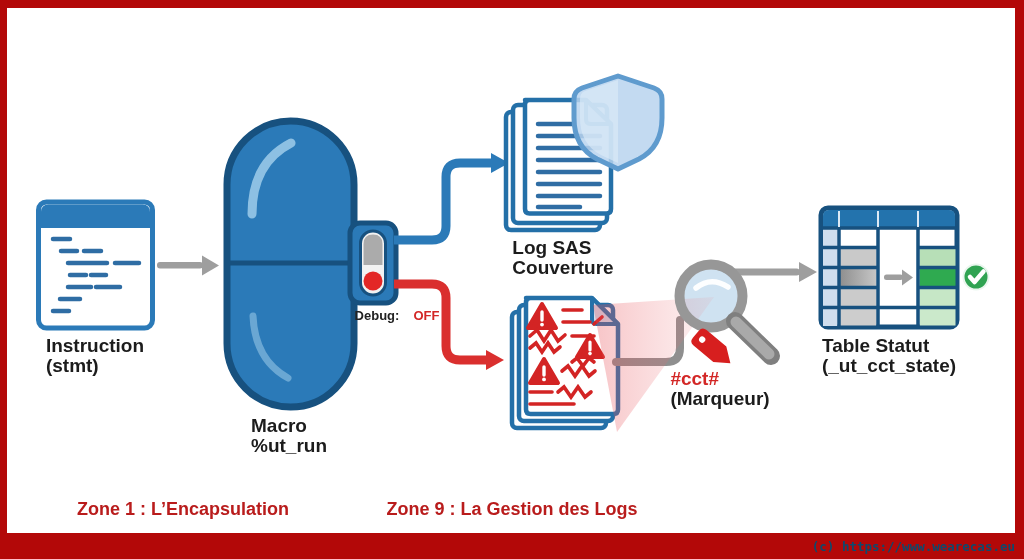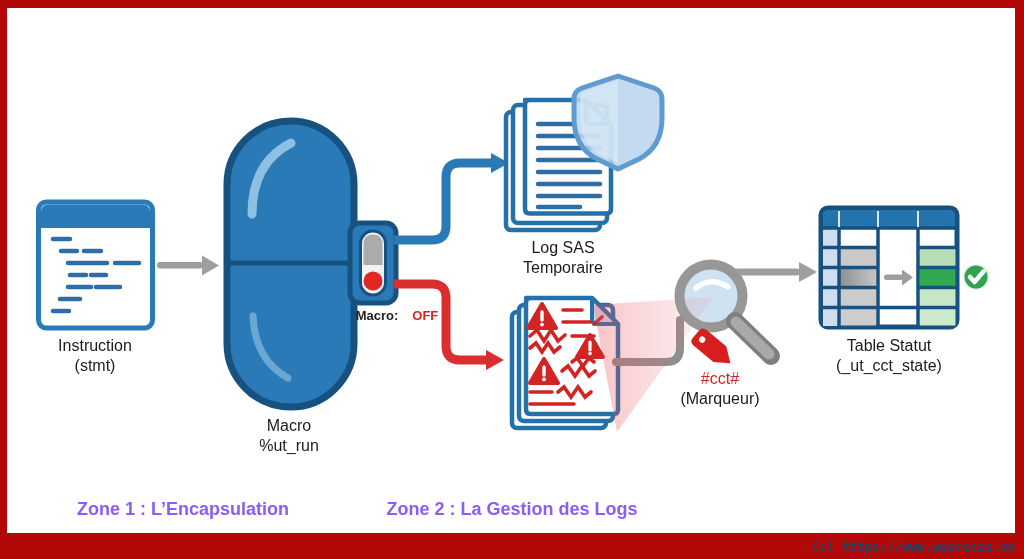--- a/index.html
+++ b/index.html
@@ -8,28 +8,28 @@
     background:#ffffff;font-family:"Liberation Sans",sans-serif;
   }
   #stage{position:absolute;left:0;top:0;width:1024px;height:559px;}
   svg{position:absolute;left:0;top:0;}
   .frame-border{
     position:absolute;inset:0;z-index:6;pointer-events:none;
     border-style:solid;border-color:#b30808;
     border-width:8px 9px 26px 7px;
   }
   .node-label{
-    position:absolute;z-index:4;text-align:center;
-    color:#1c1c1c;font-size:16px;font-weight:400;line-height:20px;
+    position:absolute;z-index:4;text-align:left;
+    color:#1c1c1c;font-size:19px;font-weight:700;line-height:20px;
     transform:translateX(-50%);white-space:nowrap;
   }
   .node-label .l{display:block;}
   .zone-label{
     position:absolute;z-index:4;transform:translateX(-50%);
-    color:#8b5cf6;font-size:18px;font-weight:700;white-space:nowrap;
+    color:#b91c1c;font-size:18px;font-weight:700;white-space:nowrap;
   }
   .debug-label{
     position:absolute;z-index:4;transform:translateX(-50%);
     font-size:13px;font-weight:700;color:#222;white-space:nowrap;
   }
   .debug-label .off{color:#d32726;margin-left:14px;}
   .red-line{color:#d32726;}
   .copyright{
     position:absolute;z-index:7;right:9px;bottom:5px;
     font-family:"DejaVu Sans Mono",monospace;font-size:12.5px;font-weight:700;
@@ -226,38 +226,38 @@
   <span class="l">Instruction</span>
   <span class="l">(stmt)</span>
 </div>
 
 <div class="node-label" style="left:289px;top:416px">
   <span class="l">Macro</span>
   <span class="l">%ut_run</span>
 </div>
 
 <div class="debug-label" style="left:397px;top:308px">
-  <span>Macro:</span><span class="off">OFF</span>
+  <span>Debug:</span><span class="off">OFF</span>
 </div>
 
 <div class="node-label" style="left:563px;top:238px">
   <span class="l">Log SAS</span>
-  <span class="l">Temporaire</span>
+  <span class="l">Couverture</span>
 </div>
 
 
 <div class="node-label" style="left:720px;top:369px">
   <span class="l red-line">#cct#</span>
   <span class="l">(Marqueur)</span>
 </div>
 
 <div class="node-label" style="left:889px;top:336px">
   <span class="l">Table Statut</span>
   <span class="l">(_ut_cct_state)</span>
 </div>
 
 <div class="zone-label" style="left:183px;top:499px">Zone 1 : L’Encapsulation</div>
-<div class="zone-label" style="left:512px;top:499px">Zone 2 : La Gestion des Logs</div>
+<div class="zone-label" style="left:512px;top:499px">Zone 9 : La Gestion des Logs</div>
 
 <div class="frame-border"></div>
 <div class="copyright">(c) https://www.wearecas.eu</div>
 
 </div>
 
 </body></html>

